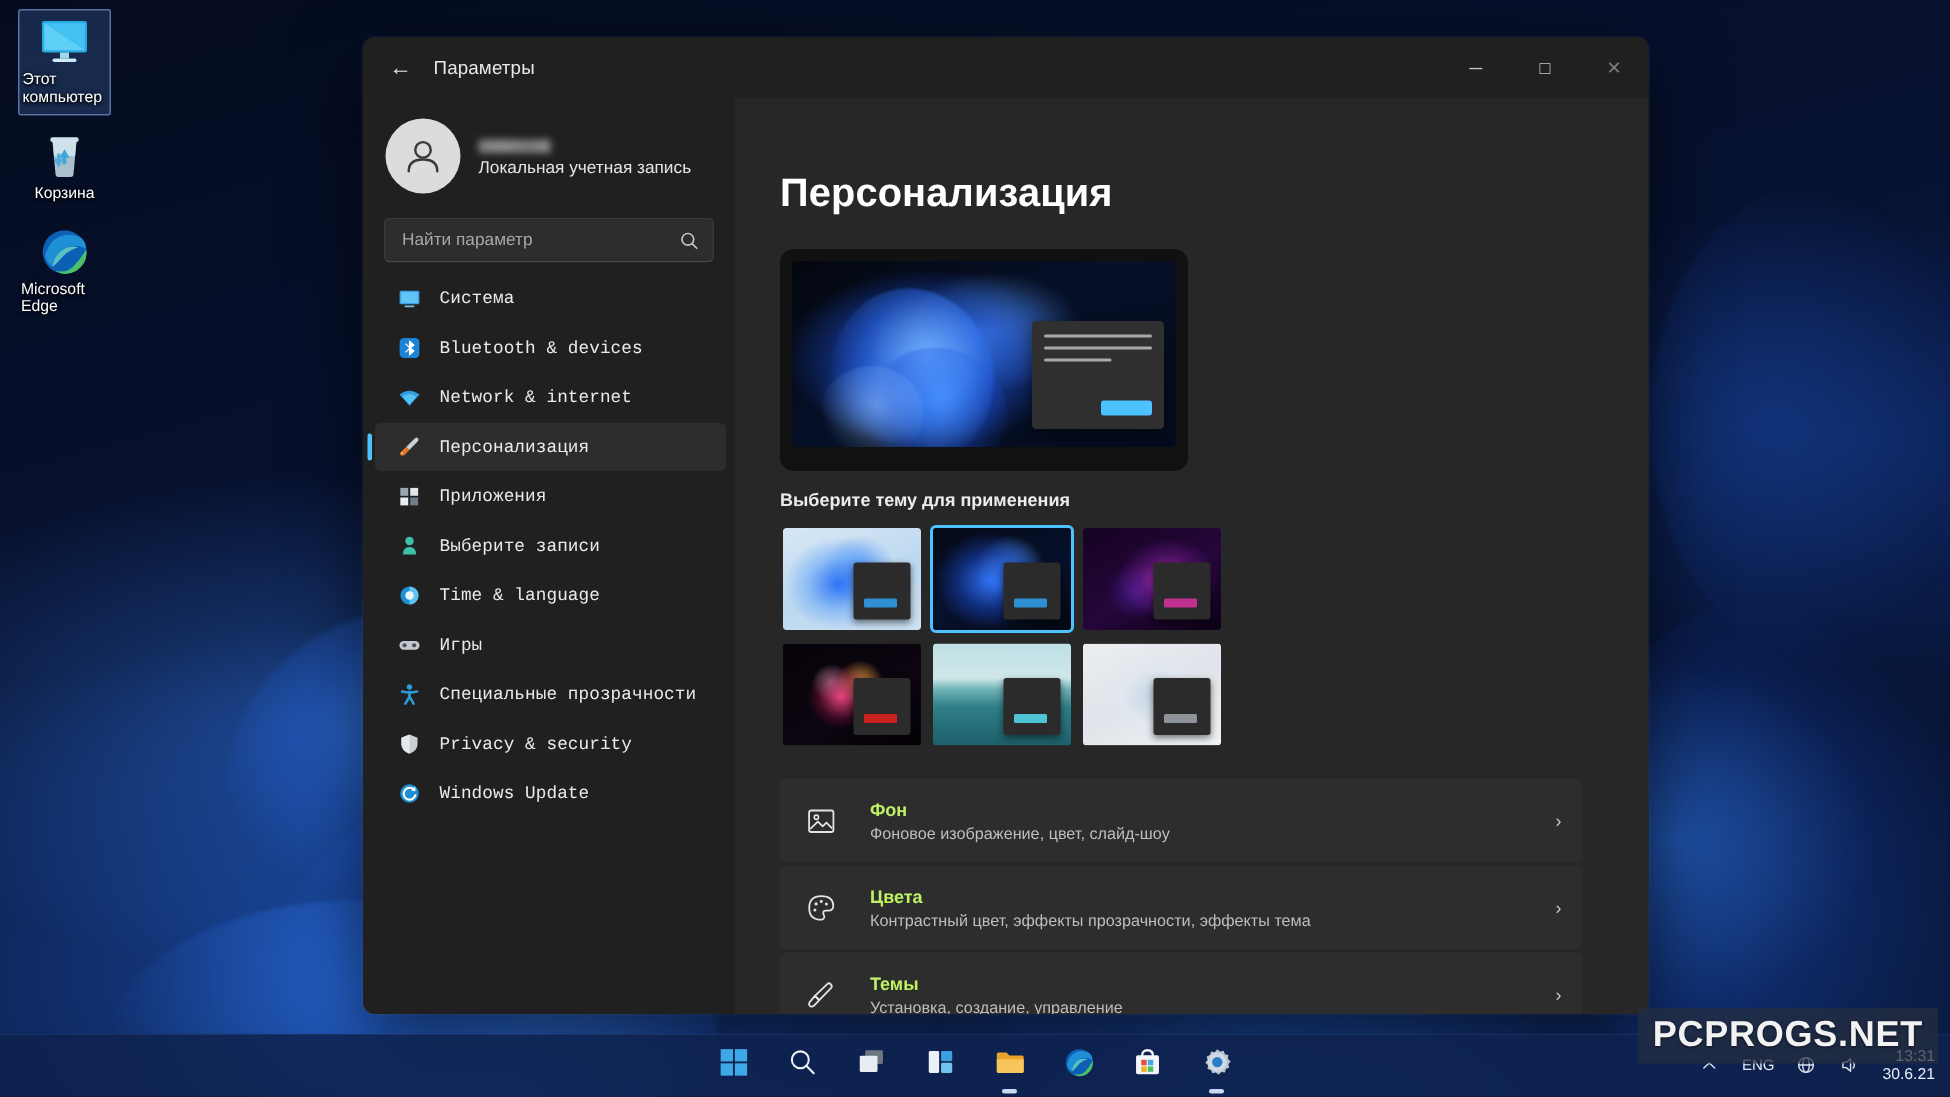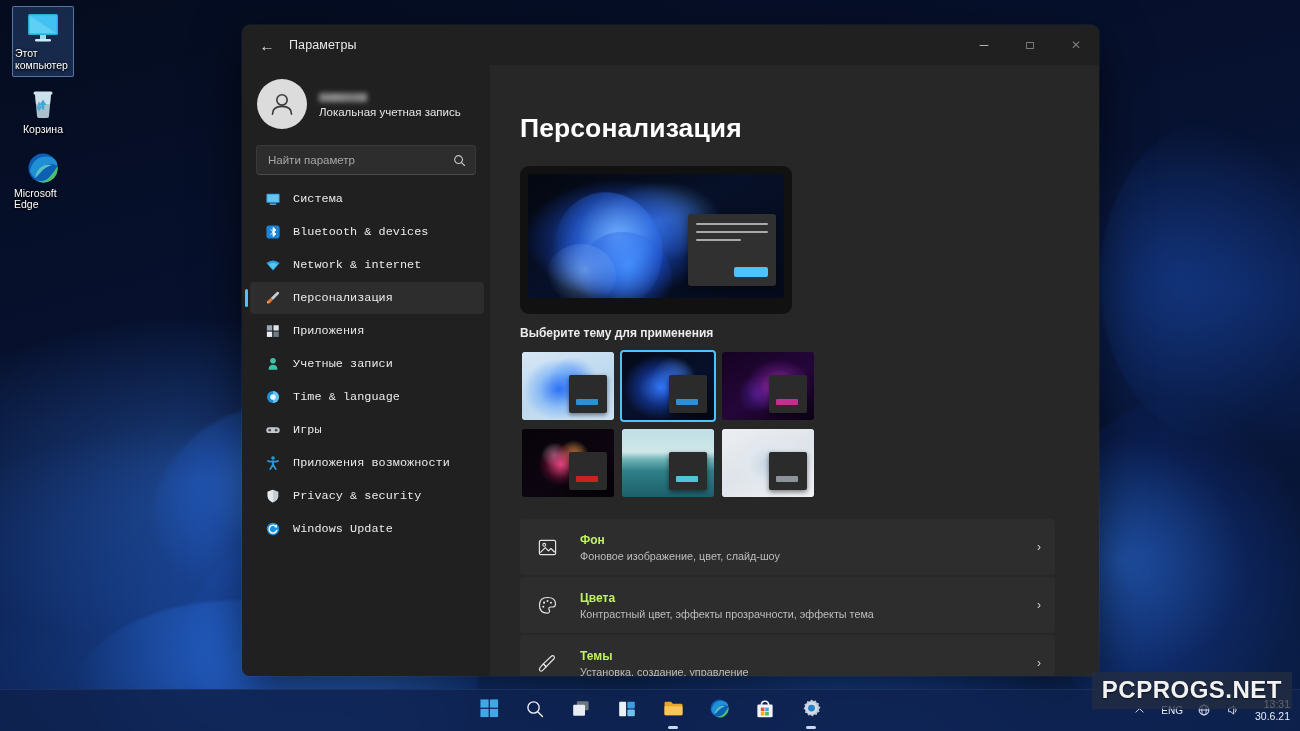--- a/index.html
+++ b/index.html
@@ -412,21 +412,21 @@
           <span class="nav-label">Приложения</span>
         </div>
 
         <div class="nav-item">
           <span class="nav-icon">
             <svg viewBox="0 0 17 17" width="16" height="16">
               <circle cx="8.5" cy="5" r="3" fill="#3fc1a8"></circle>
               <path d="M3.8 14.6 Q3.8 9.2 8.5 9.2 Q13.2 9.2 13.2 14.6 Z" fill="#3fc1a8"></path>
             </svg>
           </span>
-          <span class="nav-label">Учетные записи</span>
+          <span class="nav-label">Выберите записи</span>
         </div>
 
         <div class="nav-item">
           <span class="nav-icon">
             <svg viewBox="0 0 17 17" width="16" height="16">
               <circle cx="8.5" cy="8.5" r="6.4" fill="#1f8fd4"></circle>
               <path d="M8.5 2.1 A6.4 6.4 0 0 1 8.5 14.9 Z" fill="#5ec3ef"></path>
               <circle cx="8.5" cy="8.5" r="3" fill="#e9f4fb"></circle>
             </svg>
           </span>
@@ -445,21 +445,21 @@
         </div>
 
         <div class="nav-item">
           <span class="nav-icon">
             <svg viewBox="0 0 17 17" width="16" height="16">
               <circle cx="8.5" cy="3.2" r="1.9" fill="#2d9ad8"></circle>
               <path d="M3.2 6.4 Q8.5 7.8 13.8 6.4" stroke="#2d9ad8" stroke-width="1.9" fill="none" stroke-linecap="round"></path>
               <path d="M8.5 6.6 L8.5 10 L5.6 15 M8.5 10 L11.4 15" stroke="#2d9ad8" stroke-width="1.9" fill="none" stroke-linecap="round"></path>
             </svg>
           </span>
-          <span class="nav-label">Приложения возможности</span>
+          <span class="nav-label">Специальные прозрачности</span>
         </div>
 
         <div class="nav-item">
           <span class="nav-icon">
             <svg viewBox="0 0 17 17" width="16" height="16">
               <path d="M8.5 1.8 L14.2 4 L14.2 8.6 Q14.2 13 8.5 15.4 Q2.8 13 2.8 8.6 L2.8 4 Z" fill="#c8ced4"></path>
               <path d="M8.5 1.8 L8.5 15.4 Q2.8 13 2.8 8.6 L2.8 4 Z" fill="#e4e9ed"></path>
             </svg>
           </span>
           <span class="nav-label">Privacy &amp; security</span>

